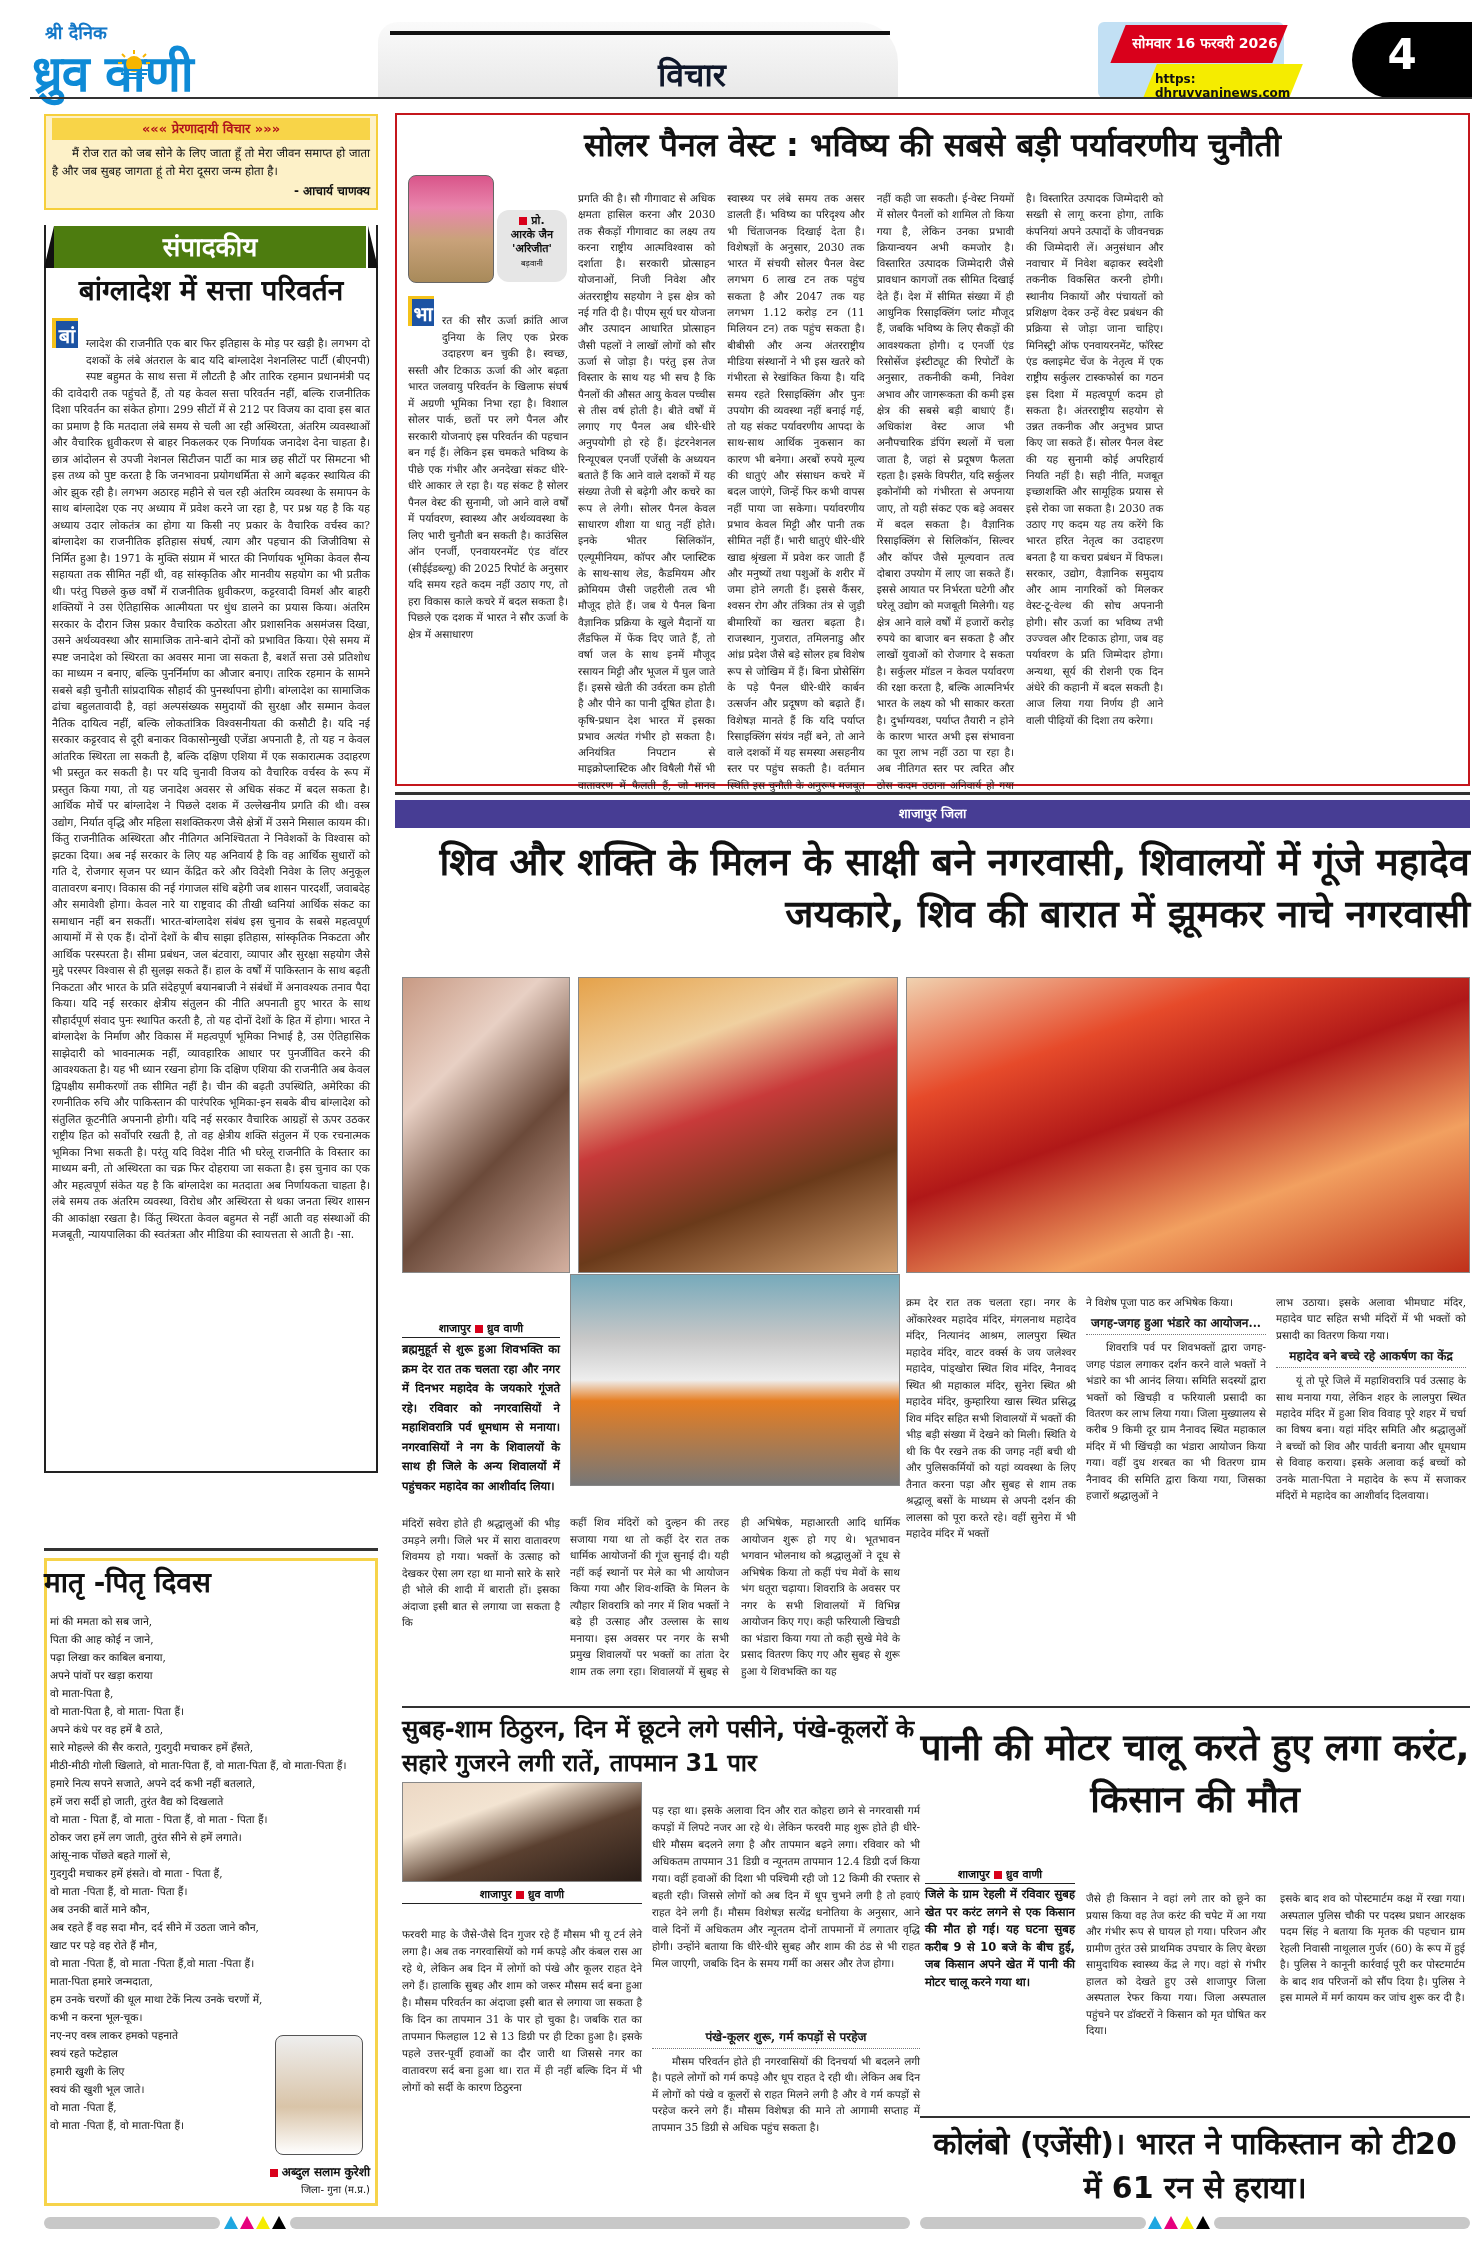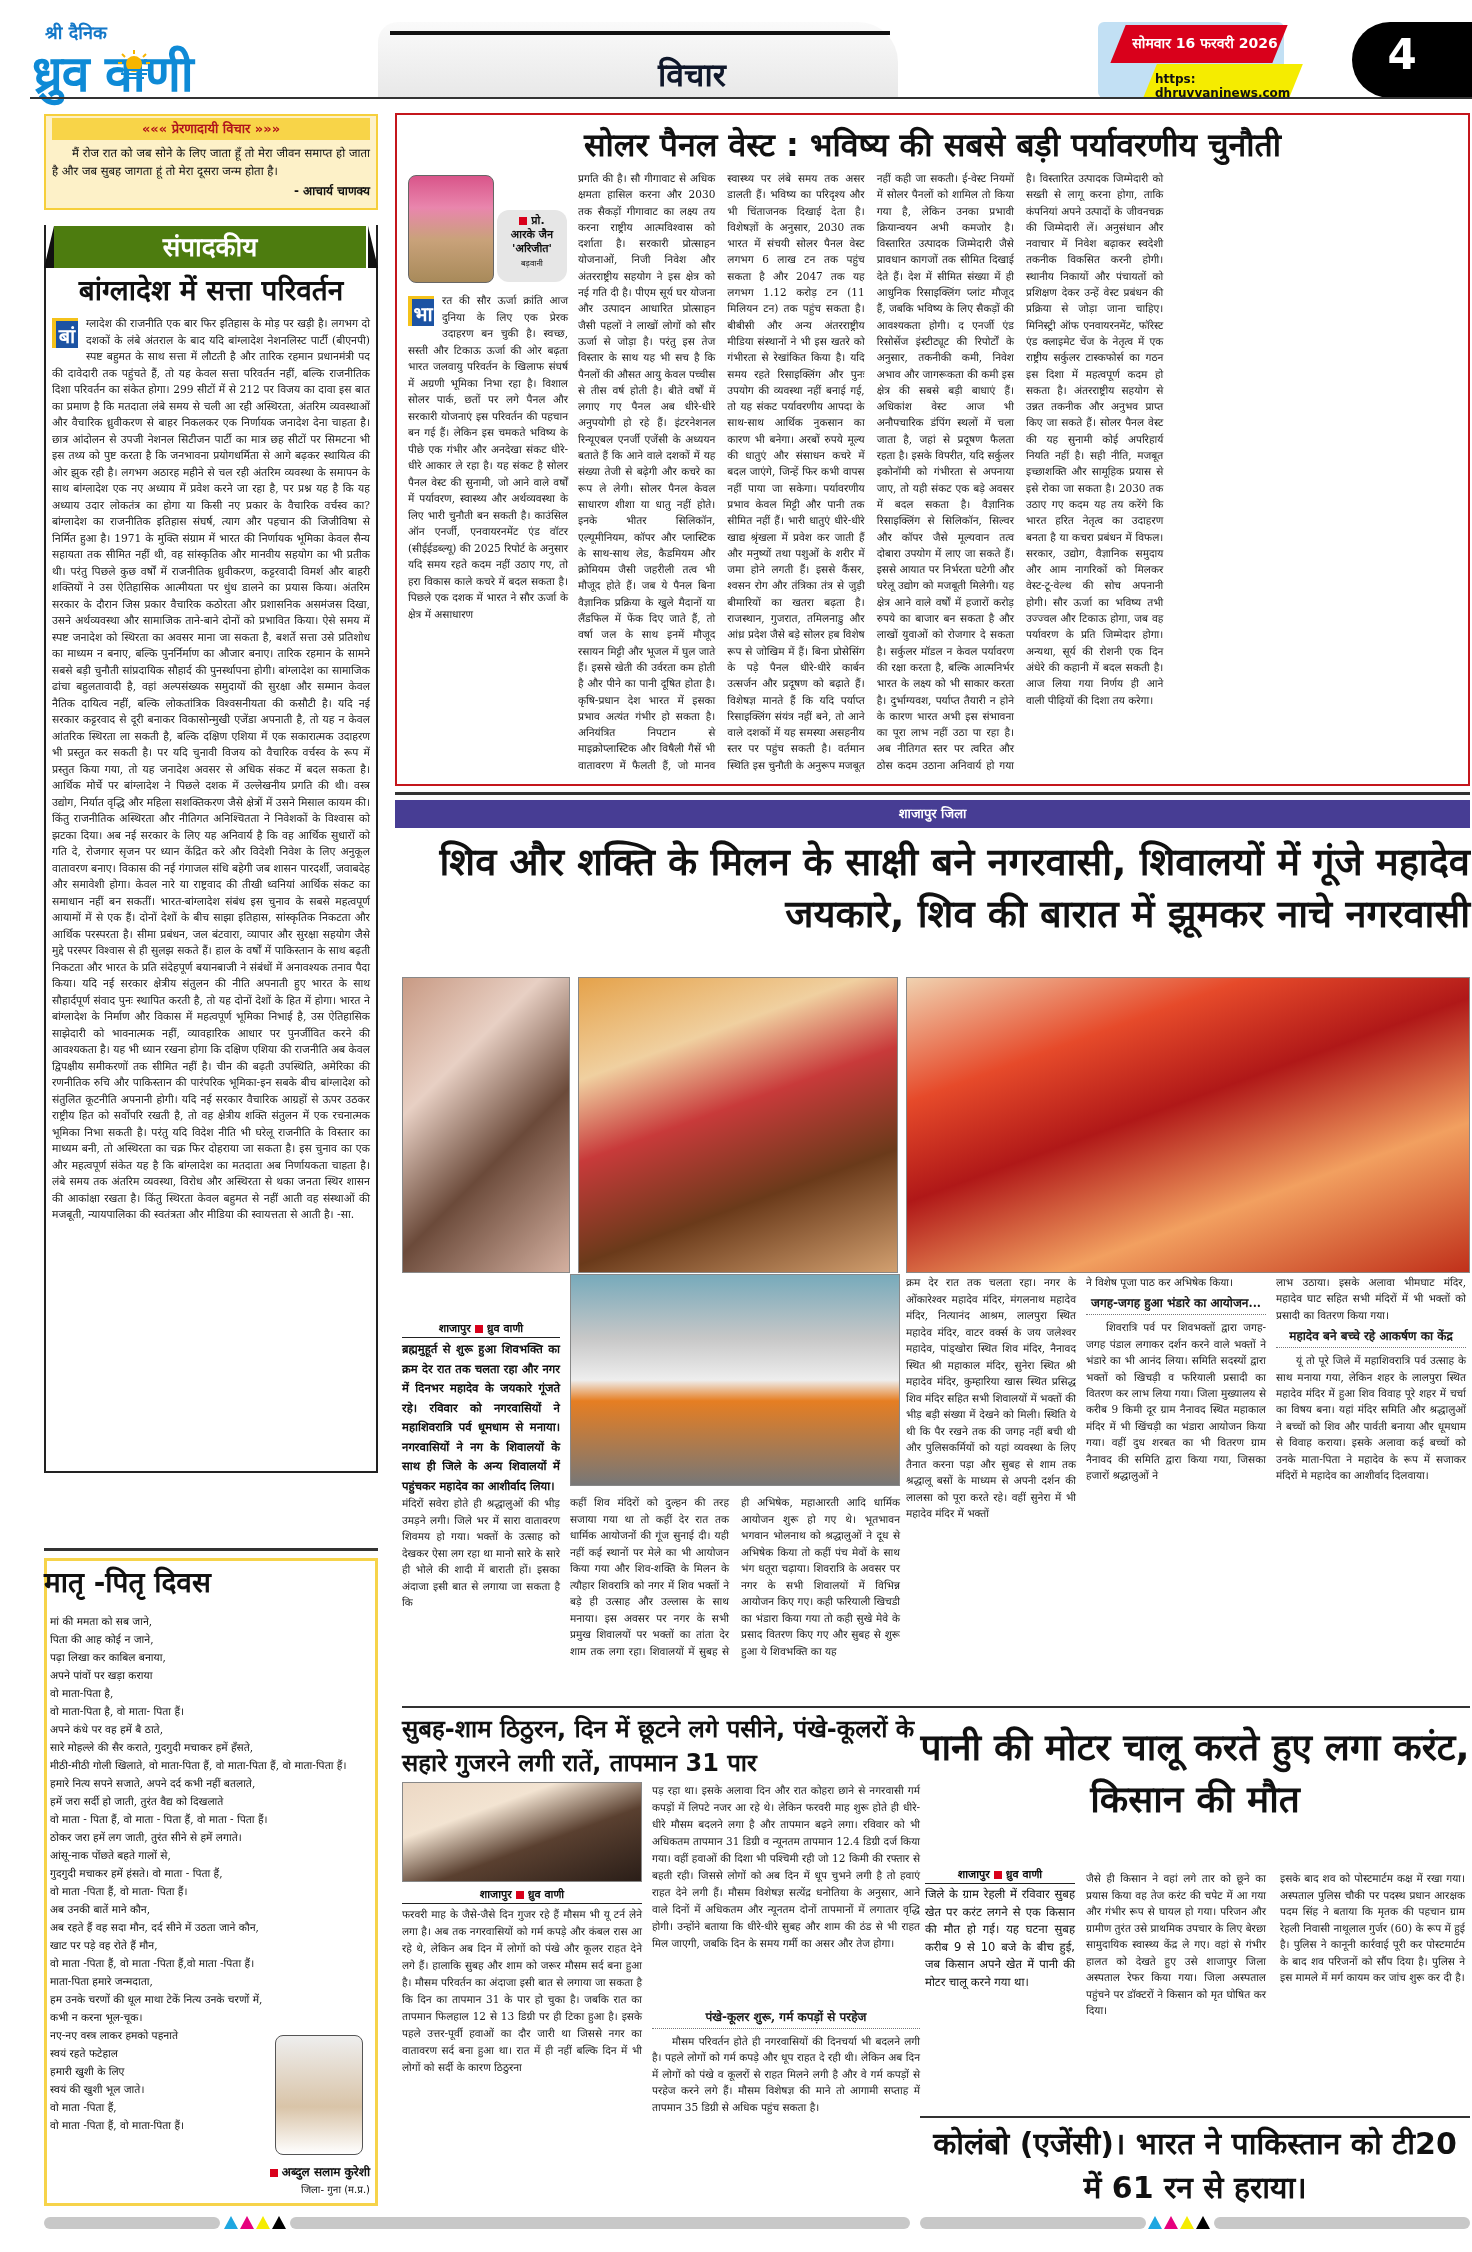--- a/index.html
+++ b/index.html
@@ -1,19 +1,19 @@
 <!DOCTYPE html>
 <html><head>
 <meta charset="utf-8">
 <style>
   * { box-sizing: border-box; margin: 0; padding: 0; }
   html, body { width: 1472px; height: 2252px; background: #fff; overflow: hidden; }
   body { position: relative; font-family: "DejaVu Sans", sans-serif; color: #111; }
   .abs { position: absolute; }
-  .body-text { font-family: "DejaVu Serif", serif; font-size: 10.5px; line-height: 16.4px; text-align: justify; color: #1a1a1a; }
+  .body-text { font-family: "DejaVu Serif", serif; font-size: 10.5px; line-height: 16.4px; text-align: justify; color: #1a1a1a; margin-top: 20px; }
   #logo-small { left: 45px; top: 20px; font-size: 18px; font-weight: bold; color: #1478c8; }
   #logo-main { left: 32px; top: 38px; font-size: 50px; font-weight: bold; color: #0e8ad6; letter-spacing: -1px; }
   #logo-sun { left: 117px; top: 50px; width: 34px; height: 30px; }
   #section-tab { left: 378px; top: 22px; width: 520px; height: 75px; background: linear-gradient(#fafafa, #e8e8e8); border-radius: 20px 40px 0 0; }
   #section-tab-line { left: 390px; top: 31px; width: 500px; height: 4px; background: #111; }
   #section-title { left: 658px; top: 52px; font-size: 32px; font-weight: bold; color: #0f172a; }
   #date-box { left: 1098px; top: 22px; width: 186px; height: 76px; background: #c2e0f4; border-radius: 6px; }
   #date-red { left: 1118px; top: 25px; width: 162px; height: 38px; background: #d9001b; transform: skewX(-22deg); }
   #date-text { left: 1130px; top: 33px; color: #fff; font-weight: bold; font-size: 14px; width: 150px; text-align: center; }
   #url-yellow { left: 1150px; top: 64px; width: 146px; height: 34px; background: #f5ec00; transform: skewX(-22deg); }
@@ -83,21 +83,21 @@
   #wx-head { left: 402px; top: 1712px; width: 518px; font-size: 24px; font-weight: bold; line-height: 34px; }
   #wx-photo { left: 402px; top: 1782px; width: 240px; height: 100px; background: linear-gradient(160deg, #ecd8c4, #f3e4d2 30%, #5a4030 60%, #2a1e18); border: 1px solid #888; }
   #wx-byline { left: 402px; top: 1886px; width: 240px; text-align: center; font-size: 11px; font-weight: bold; border-bottom: 1px solid #222; padding-bottom: 2px; }
   #wx-left { left: 402px; top: 1906px; width: 240px; font-size: 10.5px; line-height: 17px; }
   #wx-right { left: 652px; top: 1782px; width: 268px; font-size: 10.5px; line-height: 17px; }
   #wx-right-sub { left: 652px; top: 2004px; width: 268px; }
 
   
   #motor-head { left: 920px; top: 1722px; width: 550px; text-align: center; font-size: 37px; font-weight: bold; line-height: 52px; }
   #motor-byline { left: 925px; top: 1866px; width: 150px; text-align: center; font-size: 11px; font-weight: bold; border-bottom: 1px solid #222; padding-bottom: 2px; }
-  #motor-lead { left: 925px; top: 1886px; width: 150px; font-size: 11.5px; line-height: 17.5px; font-weight: normal; text-align: justify; }
+  #motor-lead { left: 925px; top: 1886px; width: 150px; font-size: 11.5px; line-height: 17.5px; font-weight: bold; text-align: justify; }
   #motor-c2 { left: 1086px; top: 1870px; width: 180px; font-size: 10.5px; line-height: 16.5px; }
   #motor-c3 { left: 1280px; top: 1870px; width: 185px; font-size: 10.5px; line-height: 16.5px; }
   #motor-rule { left: 920px; top: 2116px; width: 550px; height: 2px; background: #333; }
 
   #colombo { left: 920px; top: 2122px; width: 550px; text-align: center; font-size: 30px; font-weight: bold; line-height: 44px; }
 
   
   .foot-bar { position: absolute; height: 12px; background: #c8c8c8; border-radius: 6px; }
   .tri { position: absolute; width: 0; height: 0; border-left: 7px solid transparent; border-right: 7px solid transparent; border-bottom: 13px solid; }
 </style>

